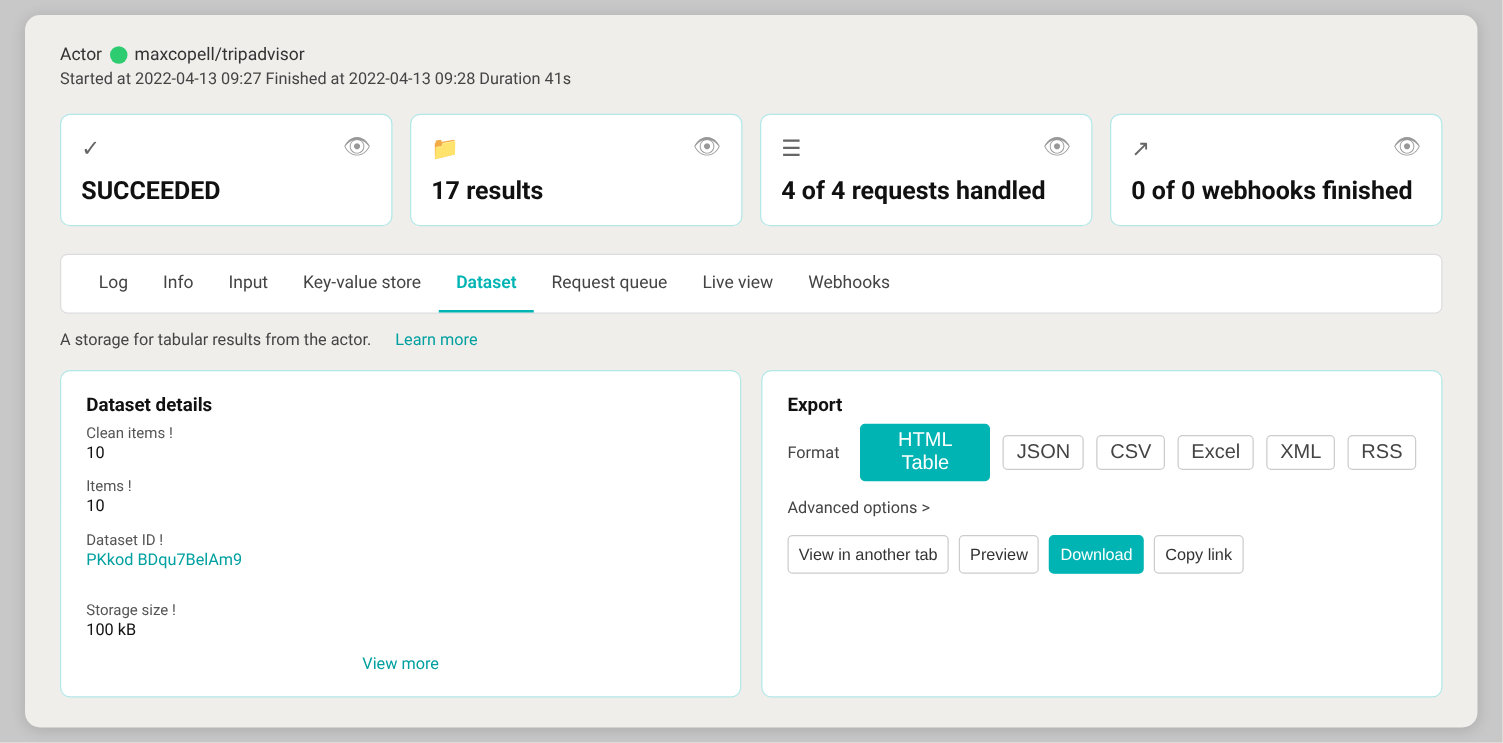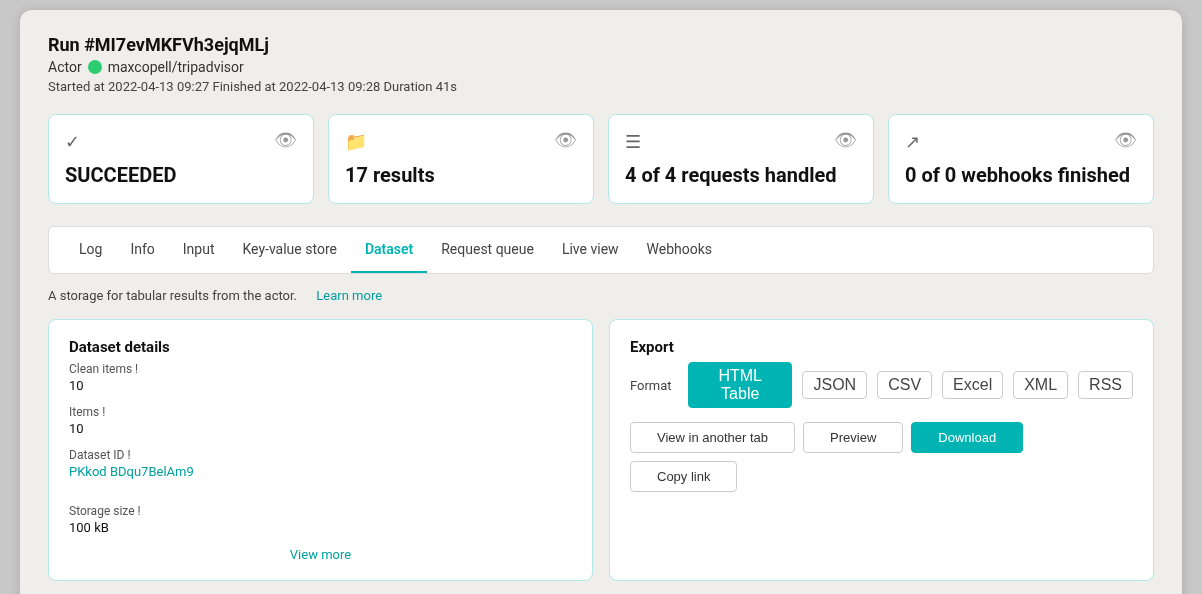--- a/index.html
+++ b/index.html
@@ -186,21 +186,21 @@
       color: #444;
       margin-bottom: 14px;
       cursor: pointer;
     }
     .action-btns {
       display: flex;
       gap: 8px;
       flex-wrap: wrap;
     }
     .action-btn {
-      padding: 7px 26px;
+      padding: 7px 8px;
       border: 1px solid #ccc;
       border-radius: 4px;
       background: #fff;
       font-size: 13px;
       cursor: pointer;
       color: #333;
     }
     .action-btn.primary {
       background: #00b4b4;
       color: #fff;
@@ -209,21 +209,20 @@
     .check-icon::before { content: '✓'; font-size: 18px; }
     .folder-icon::before { content: '📁'; font-size: 18px; }
     .list-icon::before { content: '☰'; font-size: 18px; }
     .chart-icon::before { content: '↗'; font-size: 18px; }
   </style>
 </head>
 <body>
 
 <div class="main-container">
 
-  <div class="run-title">Run #MI7evMKFVh3ejqMLj</div>
   <div class="actor-line">
     <span>Actor</span>
     <span class="actor-dot"></span>
     <span>maxcopell/tripadvisor</span>
   </div>
   <div class="started-line">Started at 2022-04-13 09:27  Finished at 2022-04-13 09:28  Duration 41s</div>
 
   <div class="stats-row">
     <div class="stat-card">
       <div class="stat-card-top">
@@ -297,20 +296,21 @@
       <div class="export-row">
         <span class="export-label">Format</span>
         <button class="format-btn active">HTML Table</button>
         <button class="format-btn">JSON</button>
         <button class="format-btn">CSV</button>
         <button class="format-btn">Excel</button>
         <button class="format-btn">XML</button>
         <button class="format-btn">RSS</button>
       </div>
 
+      <div class="advanced-options">Advanced options &gt;</div>
 
       <div class="action-btns">
         <button class="action-btn">View in another tab</button>
         <button class="action-btn">Preview</button>
         <button class="action-btn primary">Download</button>
         <button class="action-btn">Copy link</button>
       </div>
     </div>
   </div>
 </div>

